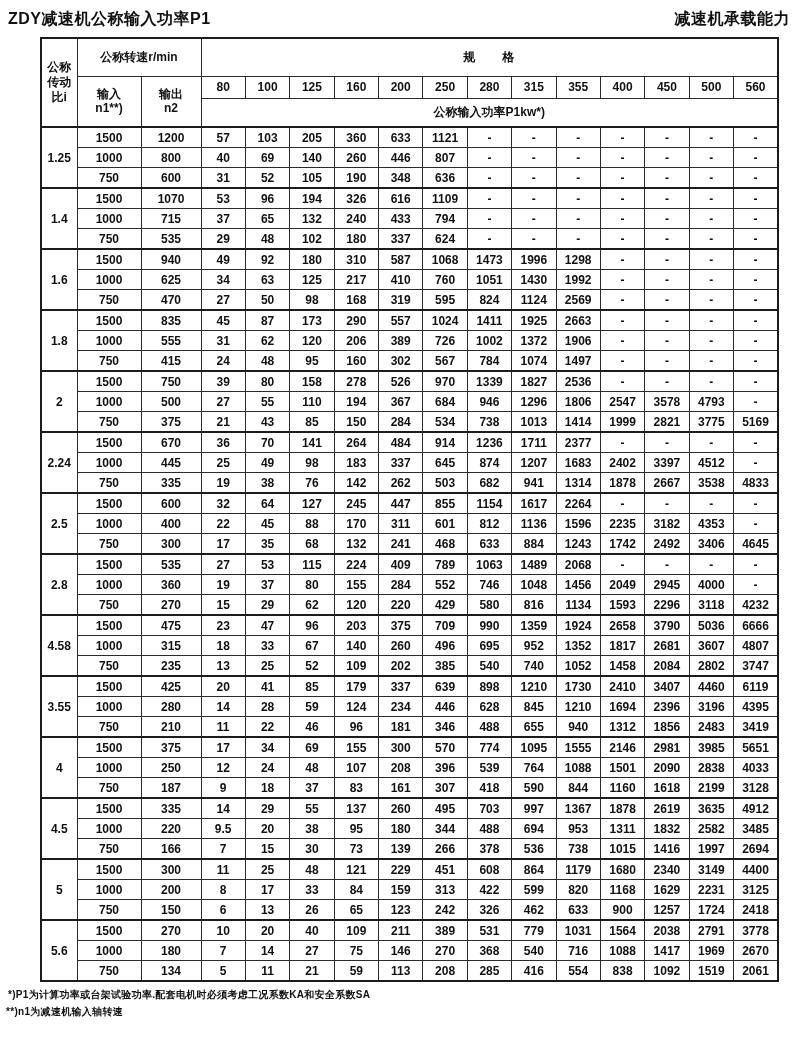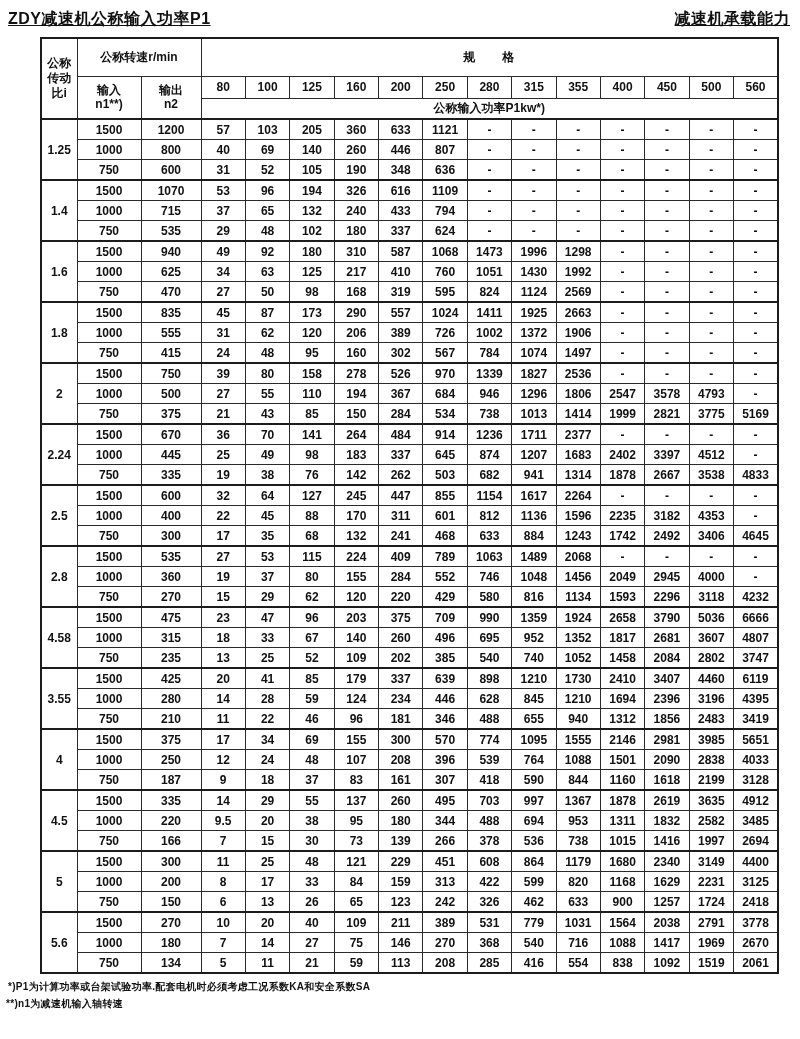--- a/index.html
+++ b/index.html
@@ -16,21 +16,20 @@
     width: 800px;
     height: 1039px;
     box-sizing: border-box;
     overflow: hidden;
   }
   .titlebar {
     display: flex;
     justify-content: space-between;
     align-items: flex-end;
     padding: 9px 10px 0 8px;
-    text-decoration: underline;
   }
   .title {
     font-size: 16px;
     font-weight: bold;
     letter-spacing: 0.5px;
   }
   table.spec-table {
     border-collapse: collapse;
     table-layout: fixed;
     width: 739px;
@@ -45,21 +44,21 @@
     font-weight: bold;
     font-size: 12px;
     overflow: hidden;
     background: #ffffff;
   }
   col.w-ratio { width: 36px; }
   col.w-n1 { width: 64px; }
   col.w-n2 { width: 60px; }
   thead tr.r1 { height: 38px; }
   thead tr.r2 { height: 22px; }
-  thead tr.r3 { height: 21px; margin-top: 8px; }
+  thead tr.r3 { height: 29px; margin-top: 8px; }
   th.ratio-head {
     line-height: 1.25;
     word-break: break-all;
     padding: 0 3px;
   }
   th.spec-head { white-space: pre; letter-spacing: 1px; }
   th.inout-head { white-space: pre-line; line-height: 1.2; }
   tbody td { height: 19px; }
   tbody td.ratio-cell { font-size: 12px; }
   tbody tr.group-start td { border-top: 2px solid #1c1c1c; }

